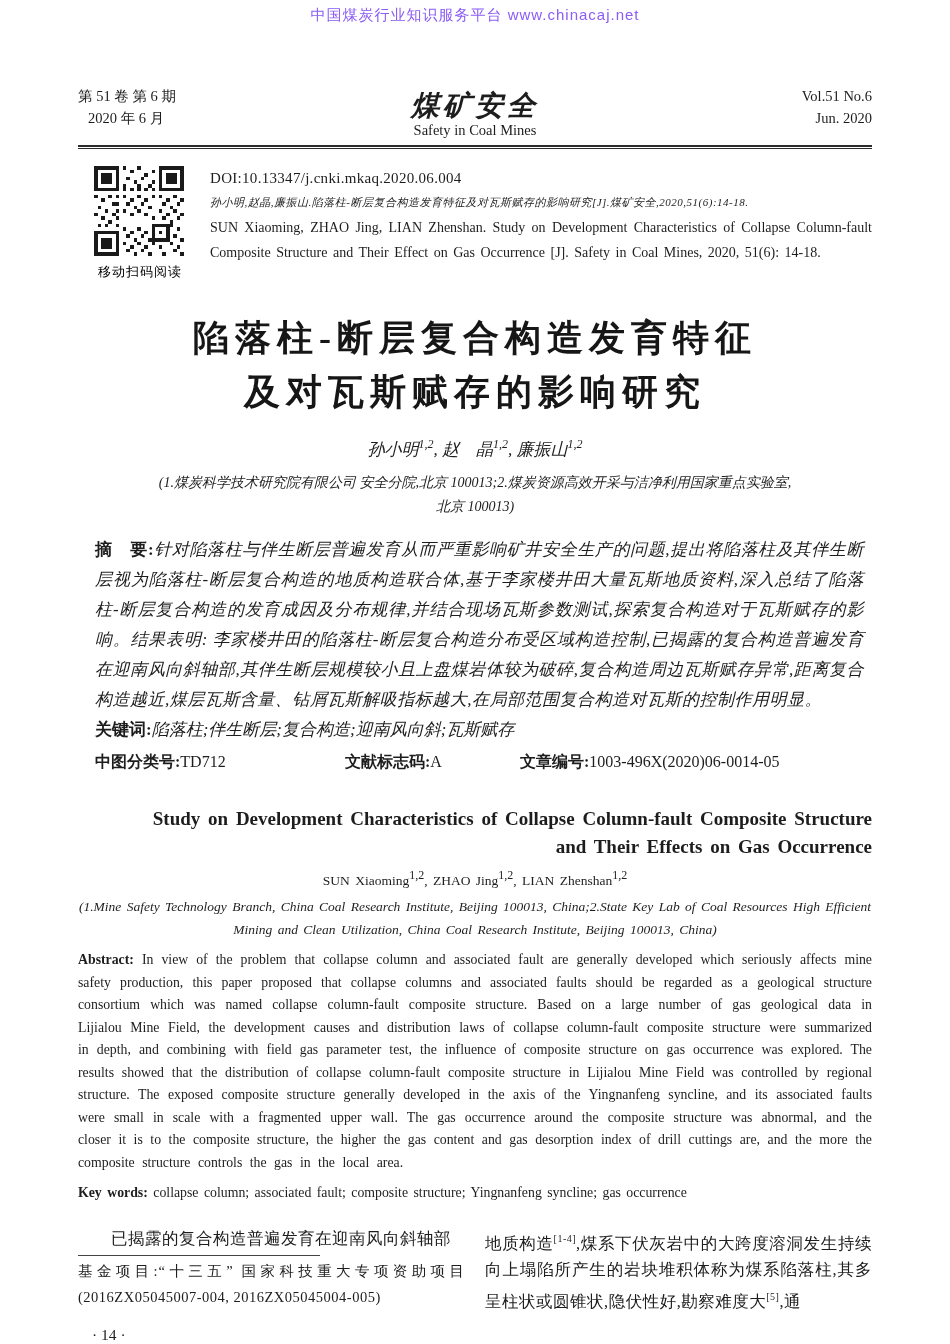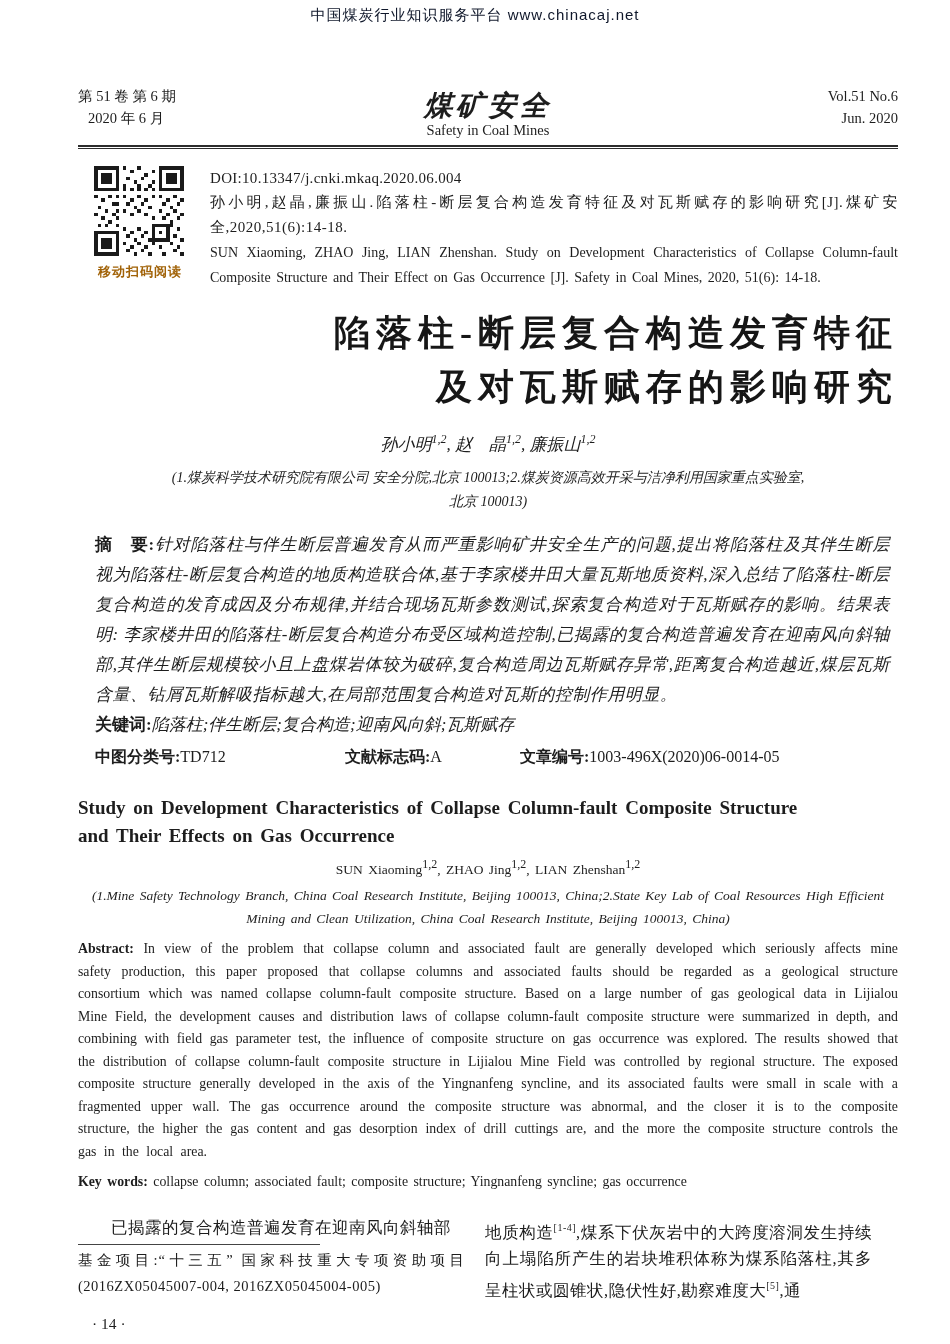--- a/index.html
+++ b/index.html
@@ -13,26 +13,26 @@
     font-family: "Liberation Serif", "DejaVu Serif", serif;
     color: #1d1d1d;
     overflow: hidden;
   }
   .watermark {
     position: absolute;
     top: 6px;
     left: 0;
     width: 100%;
     text-align: center;
-    color: #0f172a;
+    color: #8b5cf6;
     font-size: 15px;
     font-family: "Liberation Sans", "DejaVu Sans", sans-serif;
     letter-spacing: 1px;
   }
-  .content { padding: 75px 52px 0 78px; }
+  .content { padding: 75px 78px 0 78px; }
 
   
   .jheader { display: flex; justify-content: space-between; align-items: center; }
   .jheader .left, .jheader .right { font-size: 14.5px; line-height: 22px; width: 170px; }
   .jheader .left .l2 { padding-left: 10px; }
   .jheader .right { text-align: right; }
   .jheader .center { text-align: center; flex: 1; margin-top: 16px; }
   .journal-cn {
     font-size: 28px;
     font-weight: bold;
@@ -49,40 +49,41 @@
   }
 
   
   .cite-row { display: flex; margin-top: 17px; }
   .qr-box { width: 92px; flex: 0 0 92px; margin-left: 16px; }
   .qr-box svg { display: block; width: 90px; height: 90px; }
   .qr-label {
     margin-top: 7px;
     font-family: "Liberation Sans", "DejaVu Sans", sans-serif;
     font-size: 13px;
-    font-weight: bold;
-    color: #a16207;
+    font-weight: normal;
+    color: #000000;
     letter-spacing: 1px;
     text-align: center;
     white-space: nowrap;
   }
   .cite-text { margin-left: 24px; flex: 1; }
   .doi-line { font-size: 15px; line-height: 24px; letter-spacing: .3px; }
   .cite-cn {
-    font-size: 15px;
+    font-style: italic;
+    font-size: 11px;
     line-height: 25px;
     text-align: justify;
     letter-spacing: .5px;
   }
   .cite-en { font-size: 14px; line-height: 25px; text-align: justify; word-spacing: 2px; }
 
   
   .title-cn {
-    margin-top: 16px;
-    text-align: right;
+    margin-top: 30px;
+    text-align: center;
     font-family: Liberation Serif, serif;
     font-size: 36px;
     font-weight: bold;
     letter-spacing: 6px;
     line-height: 54px;
     color: #161616;
   }
   .authors-cn {
     margin-top: 18px;
     text-align: center;
@@ -112,22 +113,22 @@
     font-weight: bold;
     font-style: normal;
   }
   .kw-cn { margin: 0 8px 0 17px; font-style: italic; font-size: 17px; line-height: 30px; }
   .class-line { display: flex; margin: 2px 8px 0 17px; font-size: 16px; line-height: 30px; }
   .class-line .seg1 { width: 250px; }
   .class-line .seg2 { width: 175px; }
 
   
   .title-en {
-    margin-top: 22px;
-    text-align: left;
+    margin-top: 28px;
+    text-align: right;
     font-size: 19px;
     font-weight: bold;
     line-height: 28px;
     word-spacing: 3px;
   }
   .authors-en { margin-top: 7px; text-align: center; font-size: 13.5px; word-spacing: 2px; }
   .affil-en {
     margin-top: 7px;
     text-align: center;
     font-style: italic;

